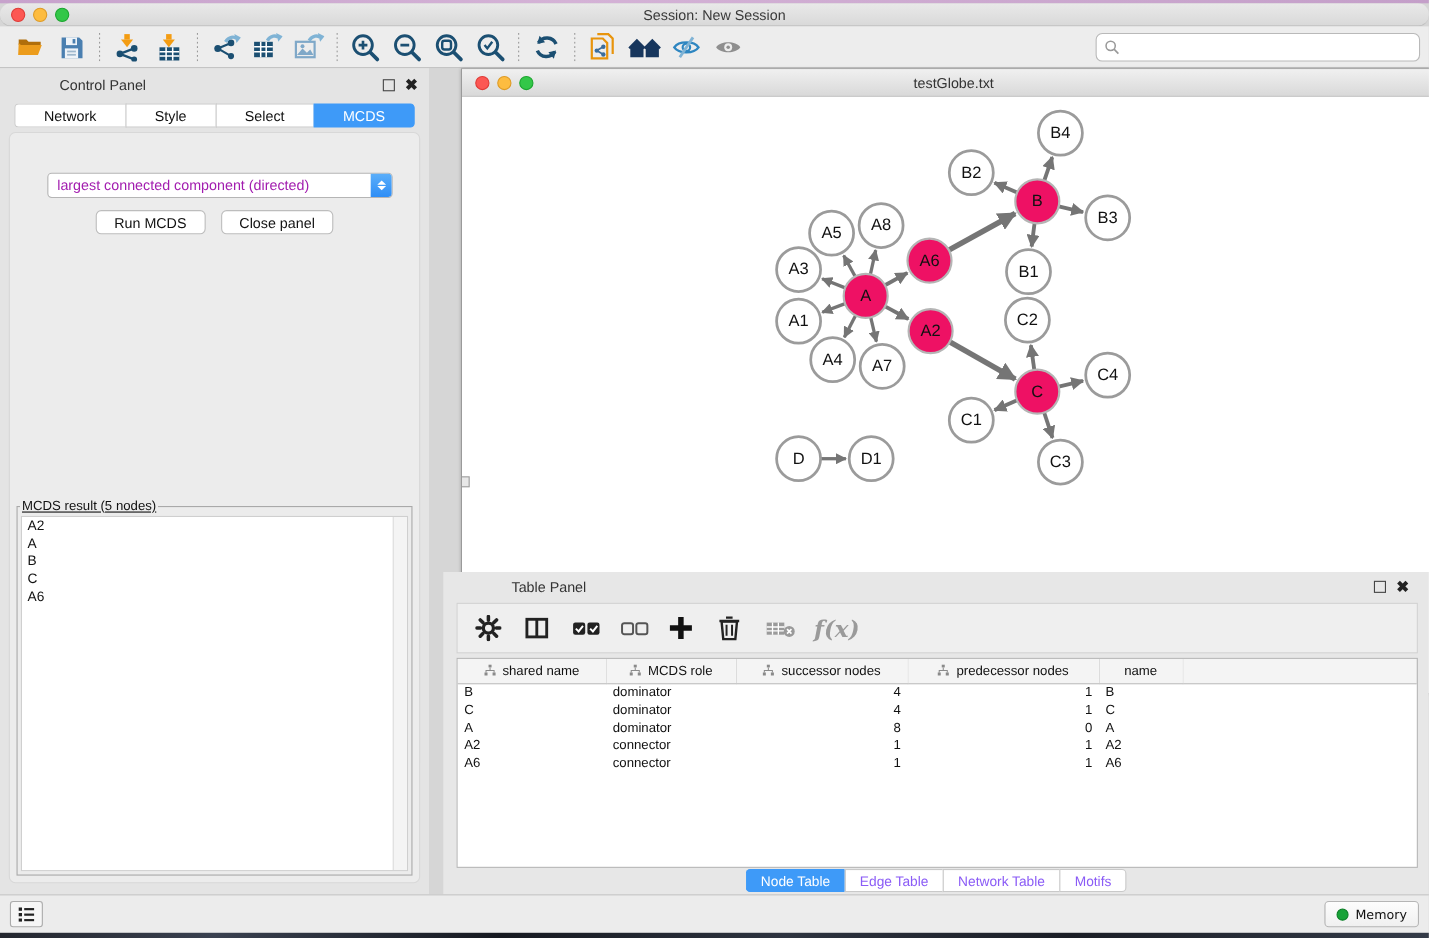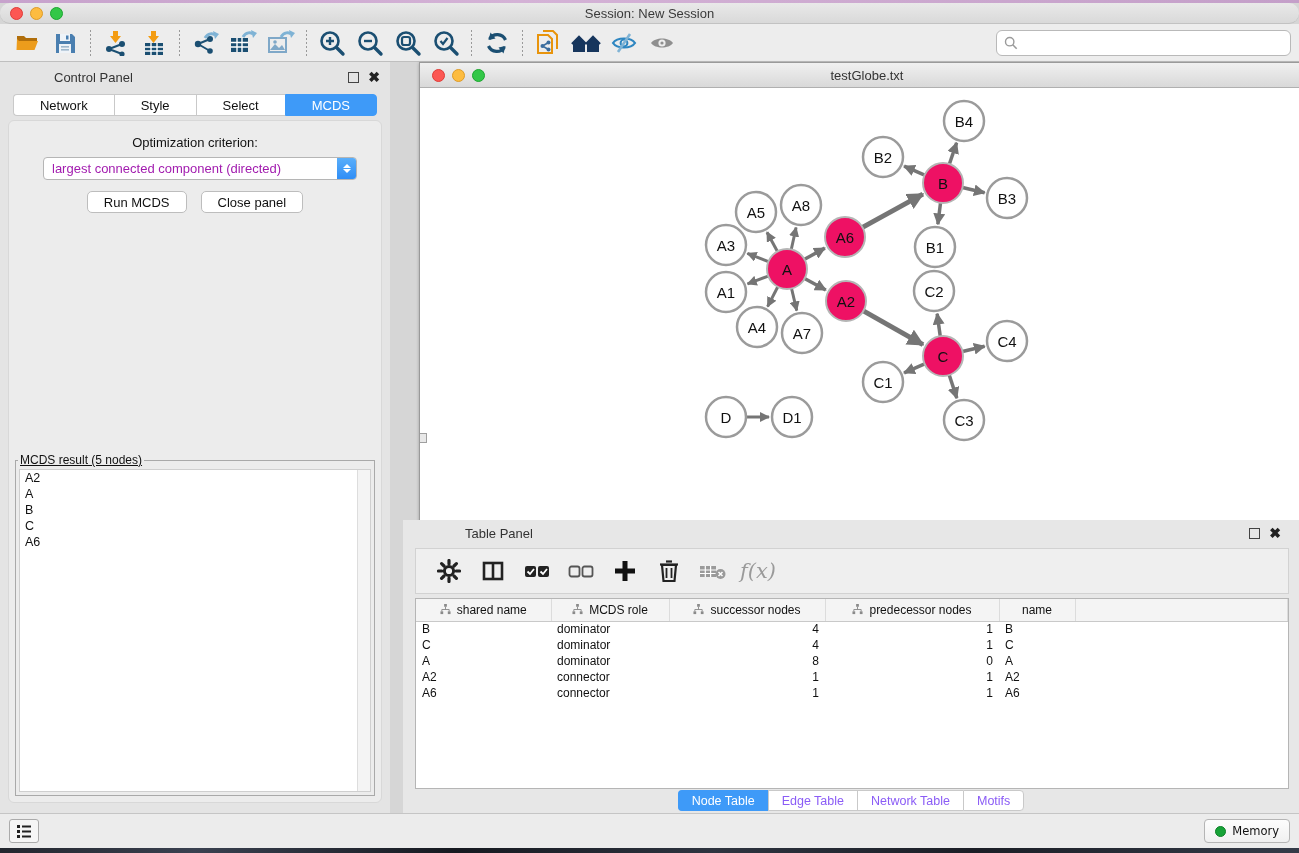--- a/index.html
+++ b/index.html
@@ -83,21 +83,21 @@
   .net-title { position:absolute; left:0; right:0; text-align:center; font-size:13px; color:#333; }
   .net-canvas { position:absolute; left:0; top:25px; right:0; bottom:0; background:#fff; overflow:hidden; }
   .edge-handle { position:absolute; background:#e8e8e8; border:1px solid #9f9f9f; }
   .resize-grip { position:absolute; right:1px; bottom:1px; }
 
   
   .table-panel { position:absolute; left:403px; top:520px; width:896px; height:293px; background:#e7e7e7; }
   .tp-header { height:26px; display:flex; align-items:center; padding:0 18px; }
   .tp-toolbar { position:absolute; left:12px; right:10px; top:28px; height:46px;
     background:#efefef; border:1px solid #d2d2d2; display:flex; align-items:center; gap:10px; padding:0 16px; }
-  .tp-tool { width:34px; height:34px; display:flex; align-items:center; justify-content:center; border:none; background:transparent; }
+  .tp-tool { width:34px; height:34px; display:flex; align-items:center; border:none; background:transparent;font-weight:bold; }
   .fx-label { font-size:21px; color:#9a9a9a; font-style:italic; font-family:"DejaVu Serif", serif; }
 
   .tp-table { position:absolute; left:12px; right:10px; top:78px; bottom:24px; background:#fff; border:1px solid #b5b5b5; overflow:hidden; }
   table.nodetable { border-collapse:collapse; width:100%; table-layout:fixed; }
   table.nodetable th { height:22px; background:#f4f4f4; border-bottom:1px solid #c9c9c9; border-right:1px solid #dcdcdc;
     font-size:12px; font-weight:400; color:#111; text-align:center; position:relative;margin-top:20px; }
   table.nodetable th .th-inner { display:flex; align-items:center; justify-content:center; gap:6px; }
   table.nodetable td { font-size:12px; color:#111; height:16px; padding:0 6px; white-space:nowrap; }
   td.num { text-align:right; padding-right:14px; }
 
@@ -284,21 +284,20 @@
         <span class="close-icon">✖</span>
       </span>
     </div>
     <div class="cp-tabs">
       <div class="cp-tab">Network</div>
       <div class="cp-tab">Style</div>
       <div class="cp-tab">Select</div>
       <div class="cp-tab active">MCDS</div>
     </div>
     <div class="cp-body">
-      <div class="opt-label">Optimization criterion:</div>
       <div class="select-wrap">
         <span class="select-text">largest connected component (directed)</span>
         <span class="select-spinner">
           <span class="spin-arrow spin-up"></span>
             <span class="spin-arrow spin-down"></span>
         </span>
       </div>
       <div class="cp-buttons">
         <button class="mac-btn">Run MCDS</button>
         <button class="mac-btn">Close panel</button>

